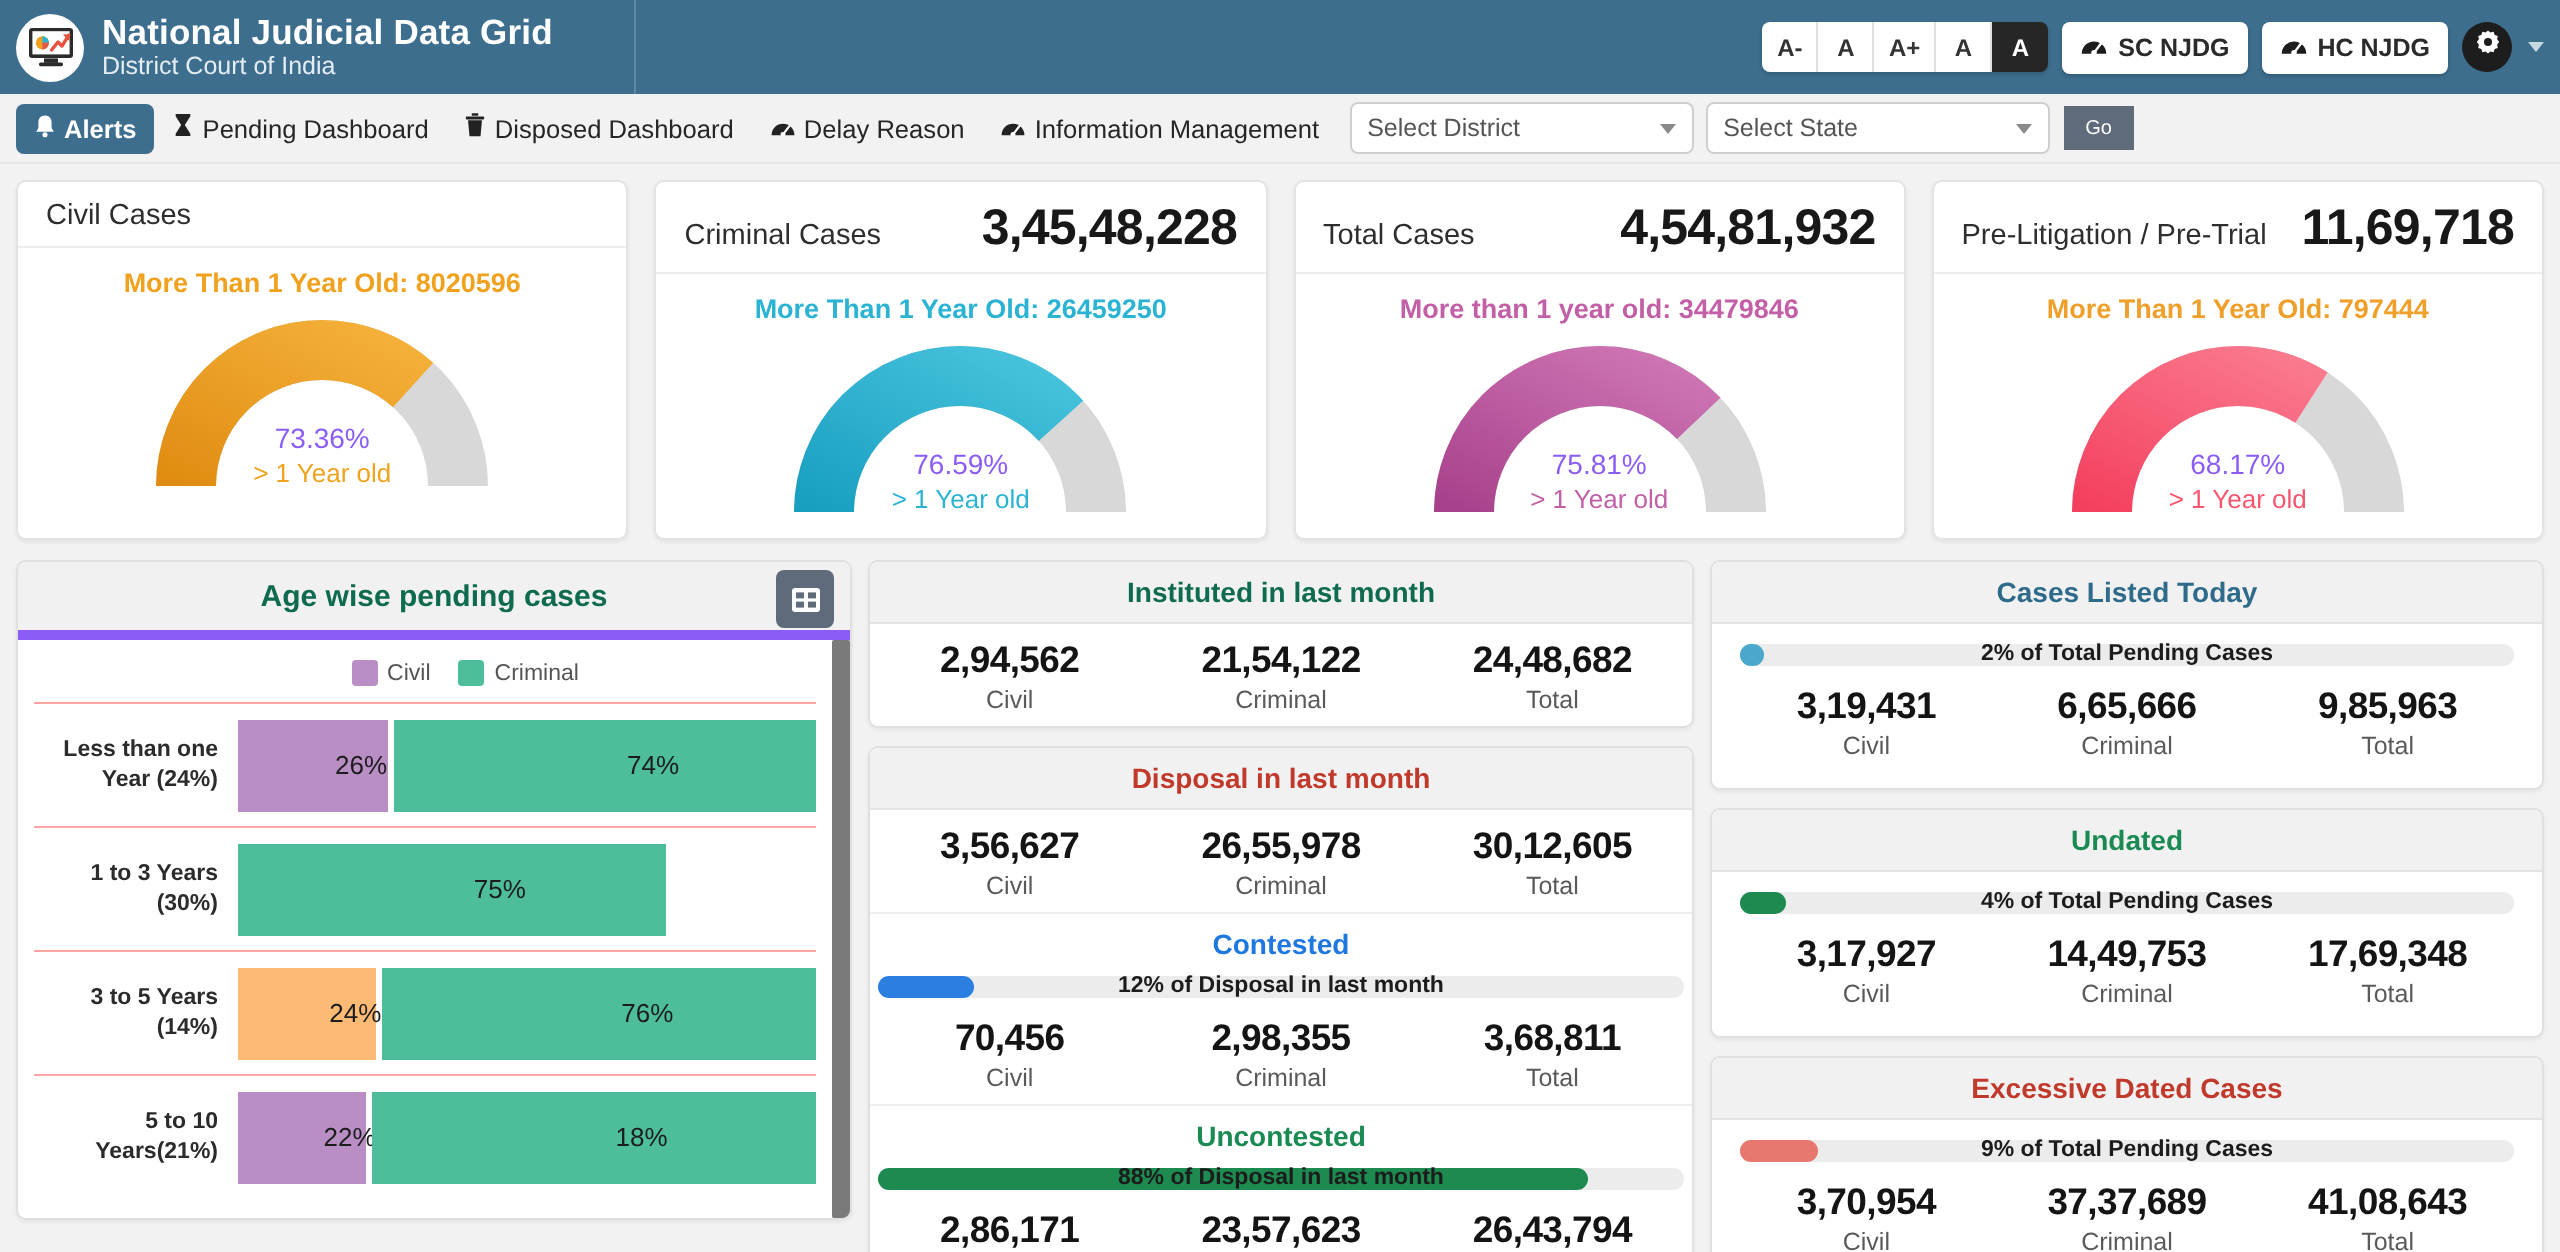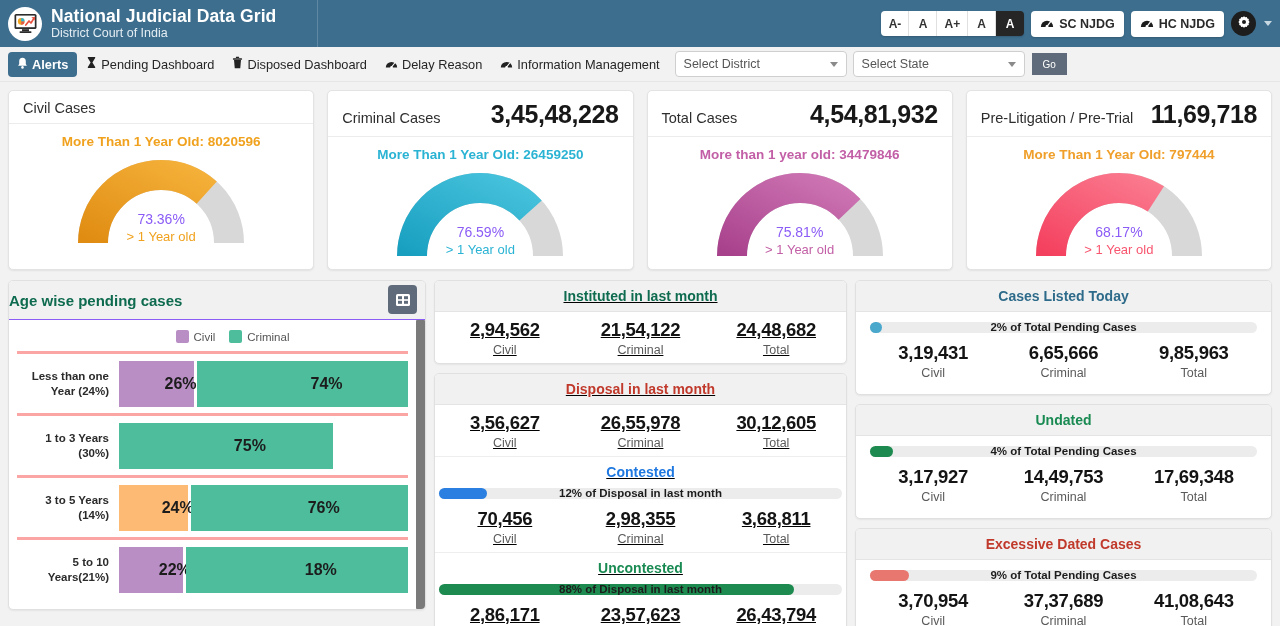--- a/index.html
+++ b/index.html
@@ -173,21 +173,21 @@
   .gauge-pct { font-size: 14px; color: #8b5cf6; }
   .gauge-cap { font-size: 13px; margin-top: 2px; }
 
   
   .main-row {
     display: flex; gap: 8px;
     padding: 10px 8px 0 8px;
     height: 332px;
   }
   .col-left  { width: 418px; flex: 0 0 418px; }
-  .col-mid   { width: 413px; flex: 0 0 413px; text-decoration: underline; }
+  .col-mid   { width: 413px; flex: 0 0 413px; }
   .col-right { flex: 1 1 auto; }
 
   .panel {
     background: #ffffff;
     border: 1px solid #e0e0e0; border-radius: 5px;
     box-shadow: 0 1px 2px rgba(0,0,0,.06);
     margin-bottom: 9px;
     overflow: hidden;
   }
   .panel-head {
@@ -203,22 +203,22 @@
   
   .chart-panel {
     background: #ffffff;
     border: 1px solid #e0e0e0; border-radius: 5px;
     box-shadow: 0 1px 2px rgba(0,0,0,.06);
     height: 330px; overflow: hidden;
     position: relative;
     display: flex; flex-direction: column;
   }
   .chart-head {
-    background: #f1f1f1; border-bottom: 1px solid #8b5cf6;
-    height: 39px; display: flex; align-items: center; justify-content: flex-start;
+    background: #f1f1f1; border-bottom: 5px solid #8b5cf6;
+    height: 39px; display: flex; align-items: center; justify-content: center;
     position: relative;
     color: #0f6b4f; font-size: 15px; font-weight: 600;
   }
   .grid-btn {
     position: absolute; right: 8px; top: 4px;
     width: 29px; height: 29px; border-radius: 4px;
     background: #5f6b7a;
     display: flex; align-items: center; justify-content: center;
     cursor: pointer;
   }
@@ -231,36 +231,36 @@
     display: flex; align-items: center; justify-content: center;
     gap: 14px; margin-bottom: 8px; margin-left: 40px;
   }
   .legend-item { display: flex; align-items: center; gap: 5px; }
   .legend-swatch { width: 13px; height: 13px; border-radius: 2px; }
   .legend-text { font-size: 11.5px; color: #555; }
 
   .bar-row {
     display: flex; align-items: center;
     height: 62px;
-    border-top: 3px solid #fca5a5;
+    border-top: 1px solid #fca5a5;
     padding-left: 2px;
   }
   .bar-label {
     width: 100px; flex: 0 0 100px;
     text-align: right; padding-right: 10px;
     font-size: 11.5px; font-weight: 700; color: #2b2b2b;
     line-height: 1.25;
   }
   .bar-track {
     flex: 1; display: flex; align-items: center; height: 46px;
   }
   .bar-seg {
     height: 46px;
     display: flex; align-items: center; justify-content: center;
-    font-size: 16px; font-weight: 700; color: #1c1c1c; padding-left: 48px;
+    font-size: 13px; font-weight: 400; color: #1c1c1c; padding-left: 48px;
   }
   .bar-seg.civil { background: #b98ec4; margin-right: 3px; }
   .bar-seg.criminal { background: #4dbd9b; }
 
   .chart-scrollbar {
     width: 9px; flex: 0 0 9px;
     background: #eeeeee;
     position: relative;
   }
   .chart-scrollbar .thumb {

